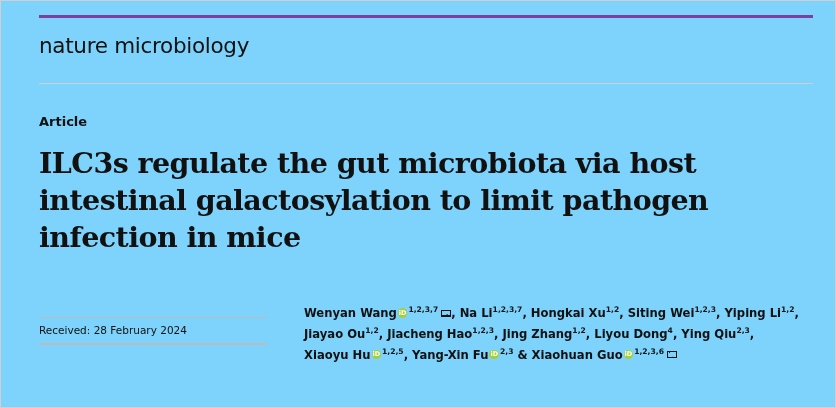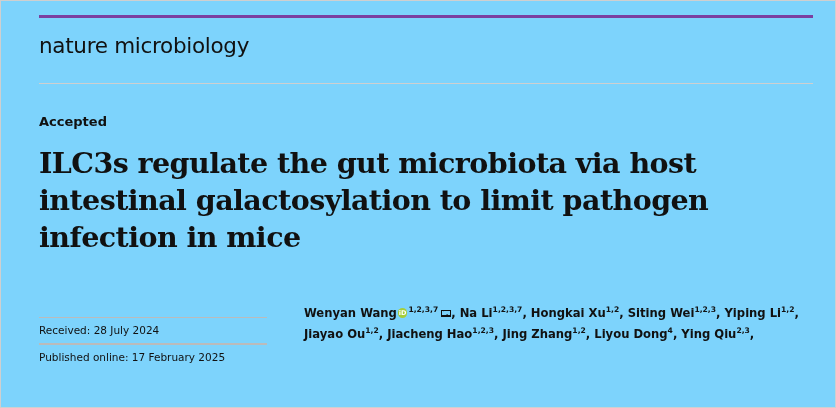--- a/index.html
+++ b/index.html
@@ -177,31 +177,31 @@
 <body>
 
 <div class="page">
 
   <div class="topbar"></div>
 
   <div class="journal">nature microbiology</div>
 
   <div class="rule-under-journal"></div>
 
-  <div class="article-label">Accepted</div>
+  <div class="article-label">Article</div>
 
 
   <div class="title">ILC3s regulate the gut microbiota via host intestinal galactosylation to limit pathogen infection in mice</div>
 
   <div class="leftcol">
     <div class="hline"></div>
-    <div class="row">Received: 28 July 2024</div>
+    <div class="row">Received: 28 February 2024</div>
     <div class="hline"></div>
     <div class="hline"></div>
-    <div class="row">Published online: 17 February 2025</div>
   </div>
 
   <div class="authors">
     <div class="author-line"><span class="plain">Wenyan Wang</span><span class="orcid"></span><span class="sup">1,2,3,7</span><span class="envelope"></span><span>, </span><span class="plain">Na Li</span><span class="sup">1,2,3,7</span><span>, </span><span class="plain">Hongkai Xu</span><span class="sup">1,2</span><span>, </span><span class="plain">Siting Wei</span><span class="sup">1,2,3</span><span>, </span><span class="plain">Yiping Li</span><span class="sup">1,2</span><span>,</span></div>
     <div class="author-line"><span class="plain">Jiayao Ou</span><span class="sup">1,2</span><span>, </span><span class="plain">Jiacheng Hao</span><span class="sup">1,2,3</span><span>, </span><span class="plain">Jing Zhang</span><span class="sup">1,2</span><span>, </span><span class="plain">Liyou Dong</span><span class="sup">4</span><span>, </span><span class="plain">Ying Qiu</span><span class="sup">2,3</span><span>,</span></div>
+    <div class="author-line"><span class="plain">Xiaoyu Hu</span><span class="orcid"></span><span class="sup">1,2,5</span><span>, </span><span class="plain">Yang-Xin Fu</span><span class="orcid"></span><span class="sup">2,3</span><span> &amp; </span><span class="plain">Xiaohuan Guo</span><span class="orcid"></span><span class="sup">1,2,3,6</span><span class="envelope"></span></div>
   </div>
 
 </div>
 
 </body></html>

